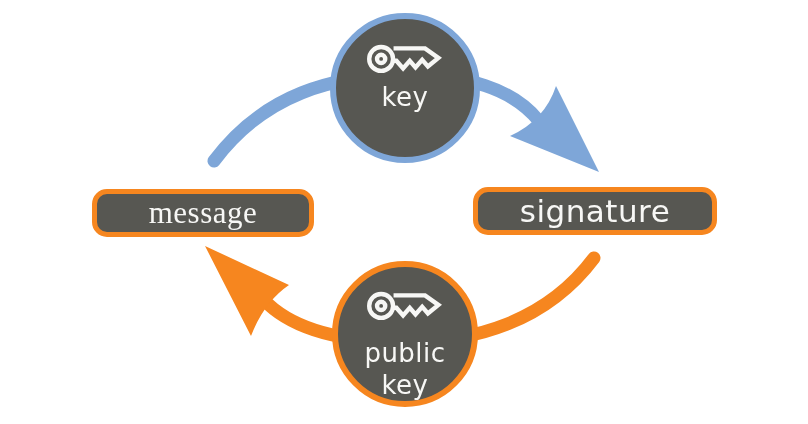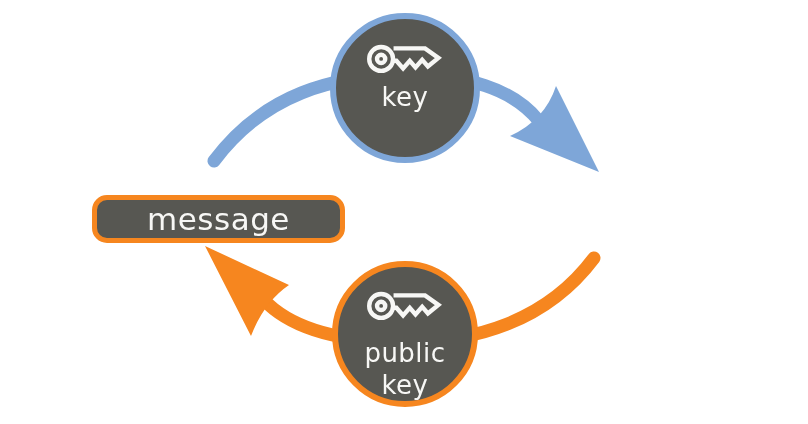--- a/index.html
+++ b/index.html
@@ -23,21 +23,21 @@
     background:var(--node_fill,#575752);
     color:var(--text,#f7f7f5);
   }
   .box{
     border:5px solid var(--orange,#f6861f);
     border-radius:15px;
     display:flex;align-items:center;justify-content:center;
     font-size:31px;
     letter-spacing:0.5px;
   }
-  .box.message{left:92px;top:195px;width:253px;height:48px;}
+  .box.message{left:92px;top:189px;width:222px;height:48px;font-family:Liberation Serif, serif;}
   .box.signature{left:473px;top:187px;width:244px;height:48px;}
 
   .circle{
     border-radius:50%;
     display:flex;flex-direction:column;align-items:center;
   }
   .circle.private{left:330px;top:13px;width:150px;height:150px;border:6px solid var(--blue,#7ea6d8);padding-top:17px;}
   .circle.public{left:332px;top:261px;width:146px;height:146px;border:6px solid var(--orange,#f6861f);padding-top:16px;justify-content:space-between;}
   .key{width:80px;height:42px;display:block;margin-bottom:3px;flex:0 0 auto;}
   .key .kline{fill:none;stroke:var(--text,#f7f7f5);stroke-width:4.6;stroke-linejoin:miter;stroke-linecap:butt;}
@@ -59,20 +59,23 @@
     <path class="head blue" d="M 599,172 L 556,86 Q 545,120 510,136 Z"></path>
 
     <path class="shaft orange" d="M 594,258 C 546,322 474,342 405,342 C 341,342 296,330 268,304"></path>
     <path class="head orange" d="M 205,246 L 289,285 Q 264,302 251,336 Z"></path>
   </svg>
 
   <div class="node box message">
     <span>message</span>
   </div>
 
+  <div class="node box signature">
+    <span>signature</span>
+  </div>
 
   <div class="node circle private">
     <svg class="key" viewBox="0 0 80 44" aria-hidden="true">
       <circle class="kline" cx="15" cy="24" r="12.5"></circle>
       <circle class="kline" cx="15" cy="24" r="4.3"></circle>
       <path class="kline" d="M 28,13 L 61,13 L 75,23 L 64,32 L 58,25 L 51,33 L 45,26 L 38,34 L 31,26 L 27.5,26"></path>
     </svg>
     <div class="clabel">
       <span>key</span>
     </div>

